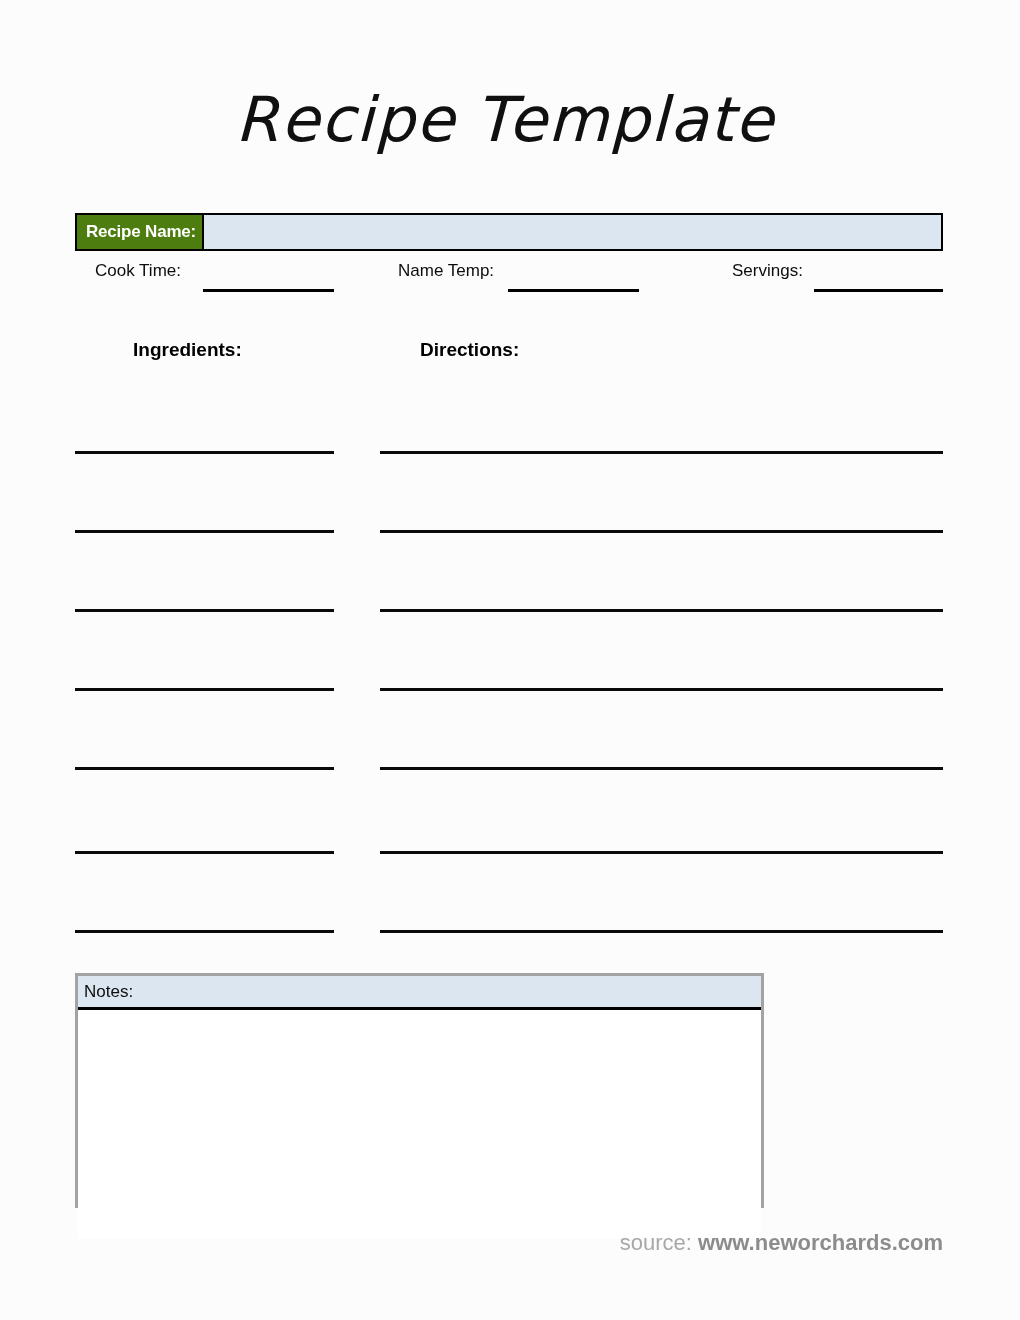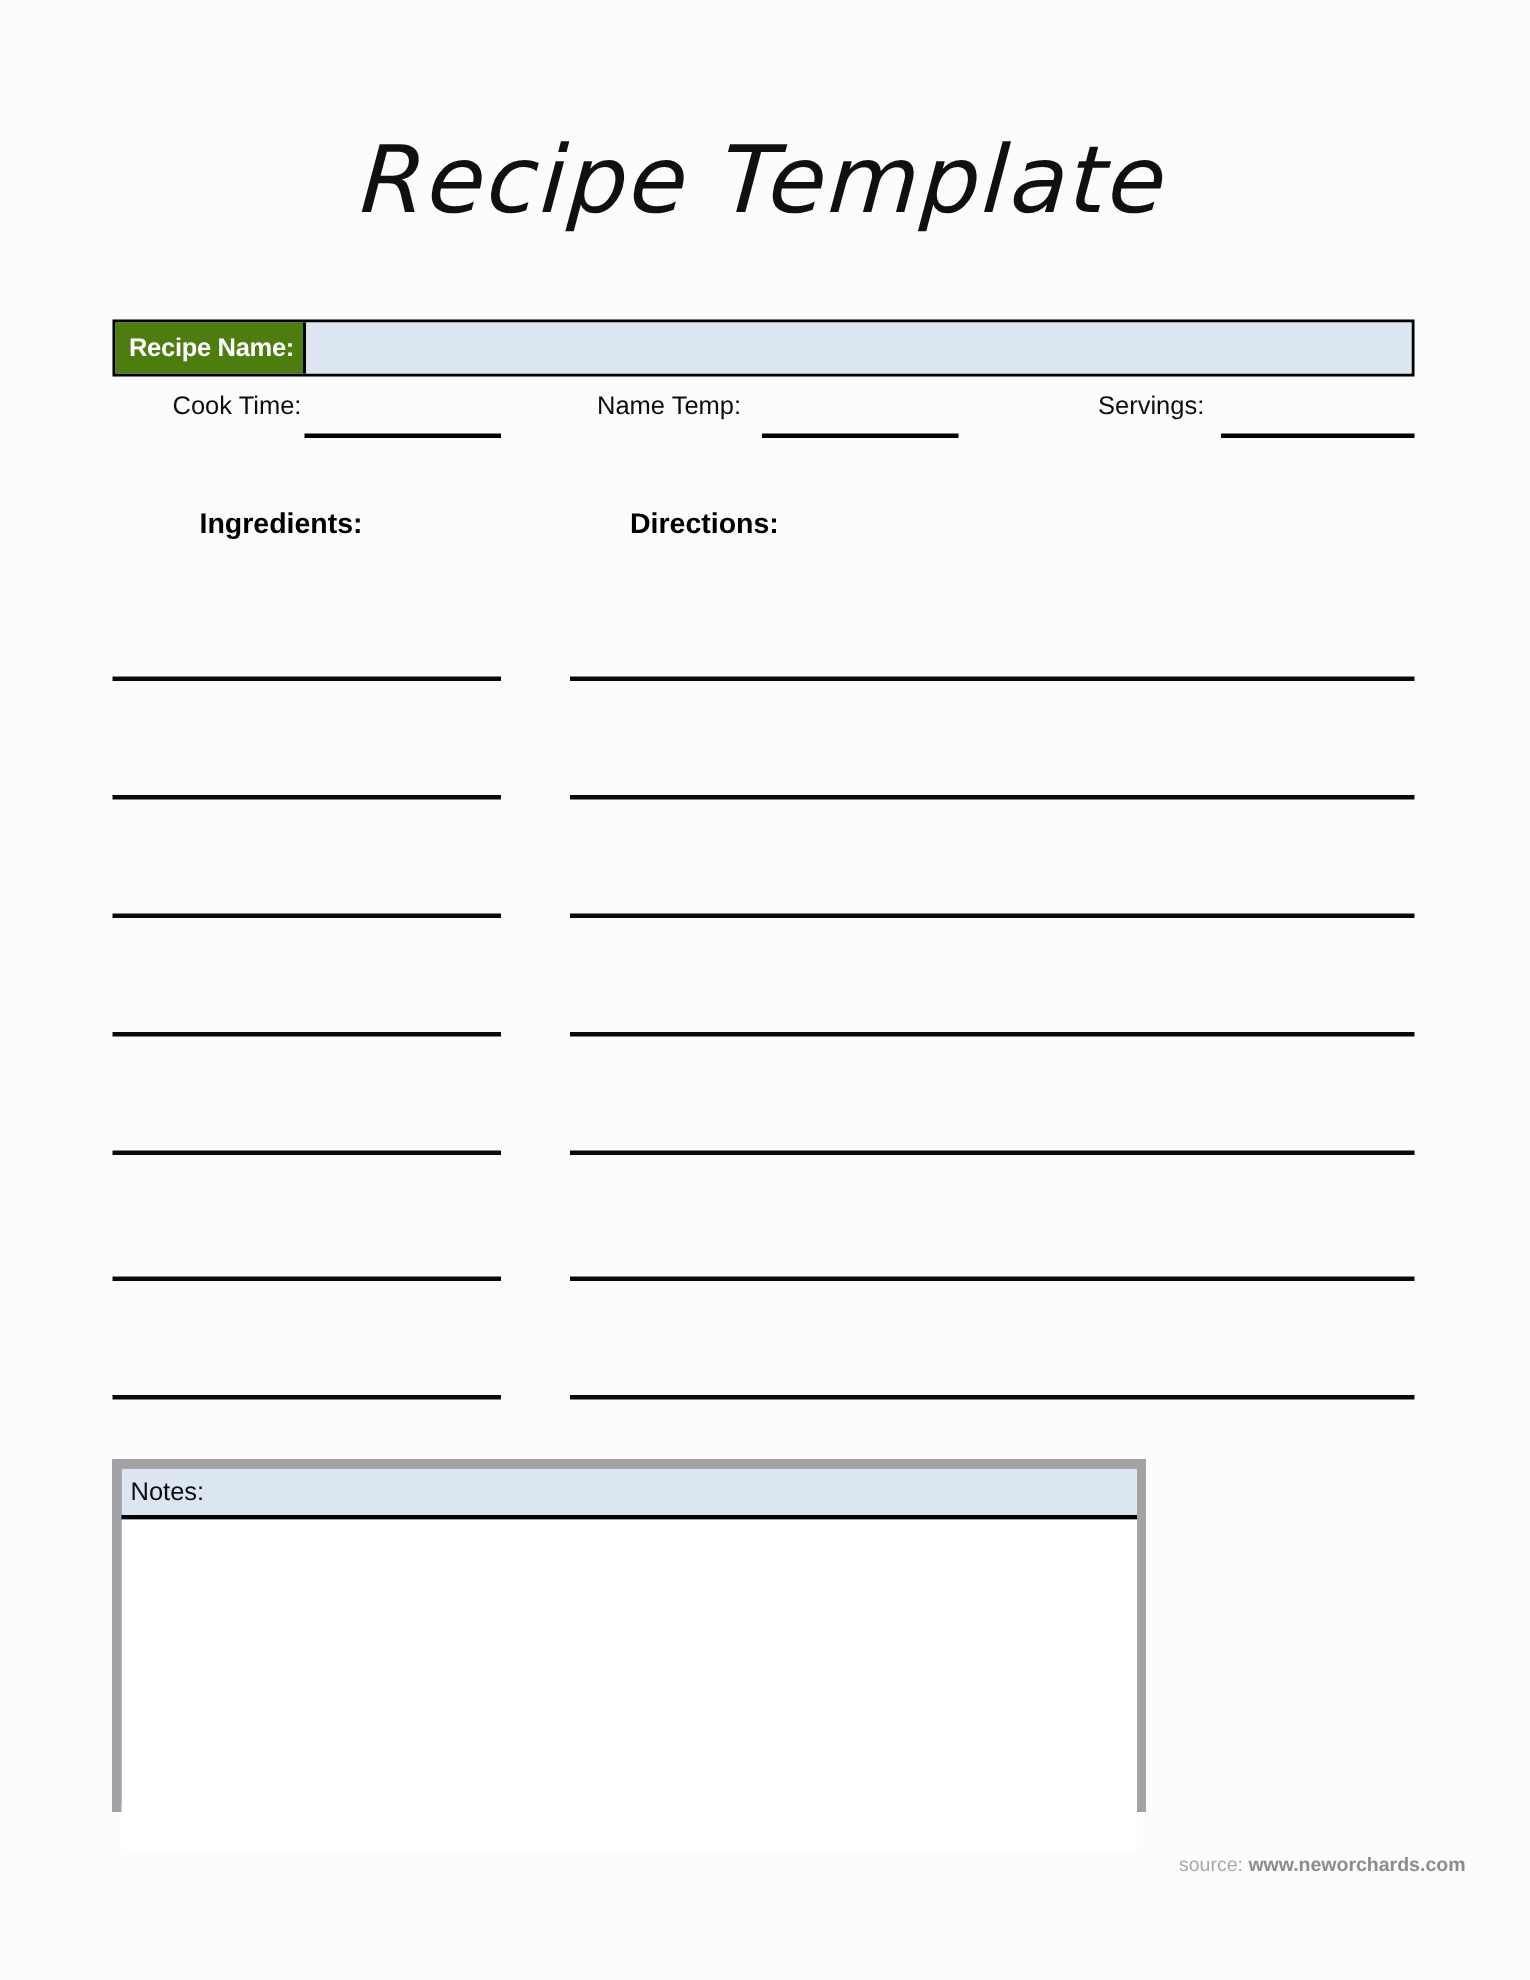--- a/index.html
+++ b/index.html
@@ -111,23 +111,23 @@
   .rule-left  { left: 75px;  width: 259px; }
   .rule-right { left: 380px; width: 563px; }
 
   
   .notes-box {
     position: absolute;
     left: 75px;
     top: 973px;
     width: 689px;
     height: 235px;
-    border: 6px solid #a3a3a3;
-    box-sizing: border-box;
-    background: #4c1d95;
+    border: 3px solid #a3a3a3;
+    box-sizing: border-box;
+    background: #fca5a5;
   }
   .notes-header {
     height: 34px;
     background: #dce6f1;
     border-bottom: 3px solid #000000;
     box-sizing: border-box;
     display: flex;
     align-items: center;
     padding-left: 6px;
   }
@@ -141,23 +141,22 @@
     background: #ffffff;
   }
 
   
   .footer {
     position: absolute;
     left: 0;
     top: 1232px;
     width: 943px;
     text-align: right;
-    font-size: 13px;
+    font-size: 22px;
     line-height: 22px;
-    margin-left: 34px;
   }
   .footer-prefix {
     color: #a8a8a8;
     font-weight: 400;
   }
   .footer-url {
     color: #8c8c8c;
     font-weight: bold;
   }
 </style>
@@ -166,21 +165,21 @@
 
 <div class="page">
 
   <div class="title">Recipe Template</div>
 
   <div class="recipe-name-row">
     <div class="recipe-name-label">Recipe Name:</div>
     <div class="recipe-name-field" title=""></div>
   </div>
 
-  <div class="meta-field" style="left:95px;margin-left:20px;">
+  <div class="meta-field" style="left:95px;">
     <span class="meta-label">Cook Time:</span>
   </div>
   <div class="meta-rule" style="left:203px; width:131px;" title=""></div>
 
   <div class="meta-field" style="left:398px;">
     <span class="meta-label">Name Temp:</span>
   </div>
   <div class="meta-rule" style="left:508px; width:131px;" title=""></div>
 
   <div class="meta-field" style="left:732px;">

